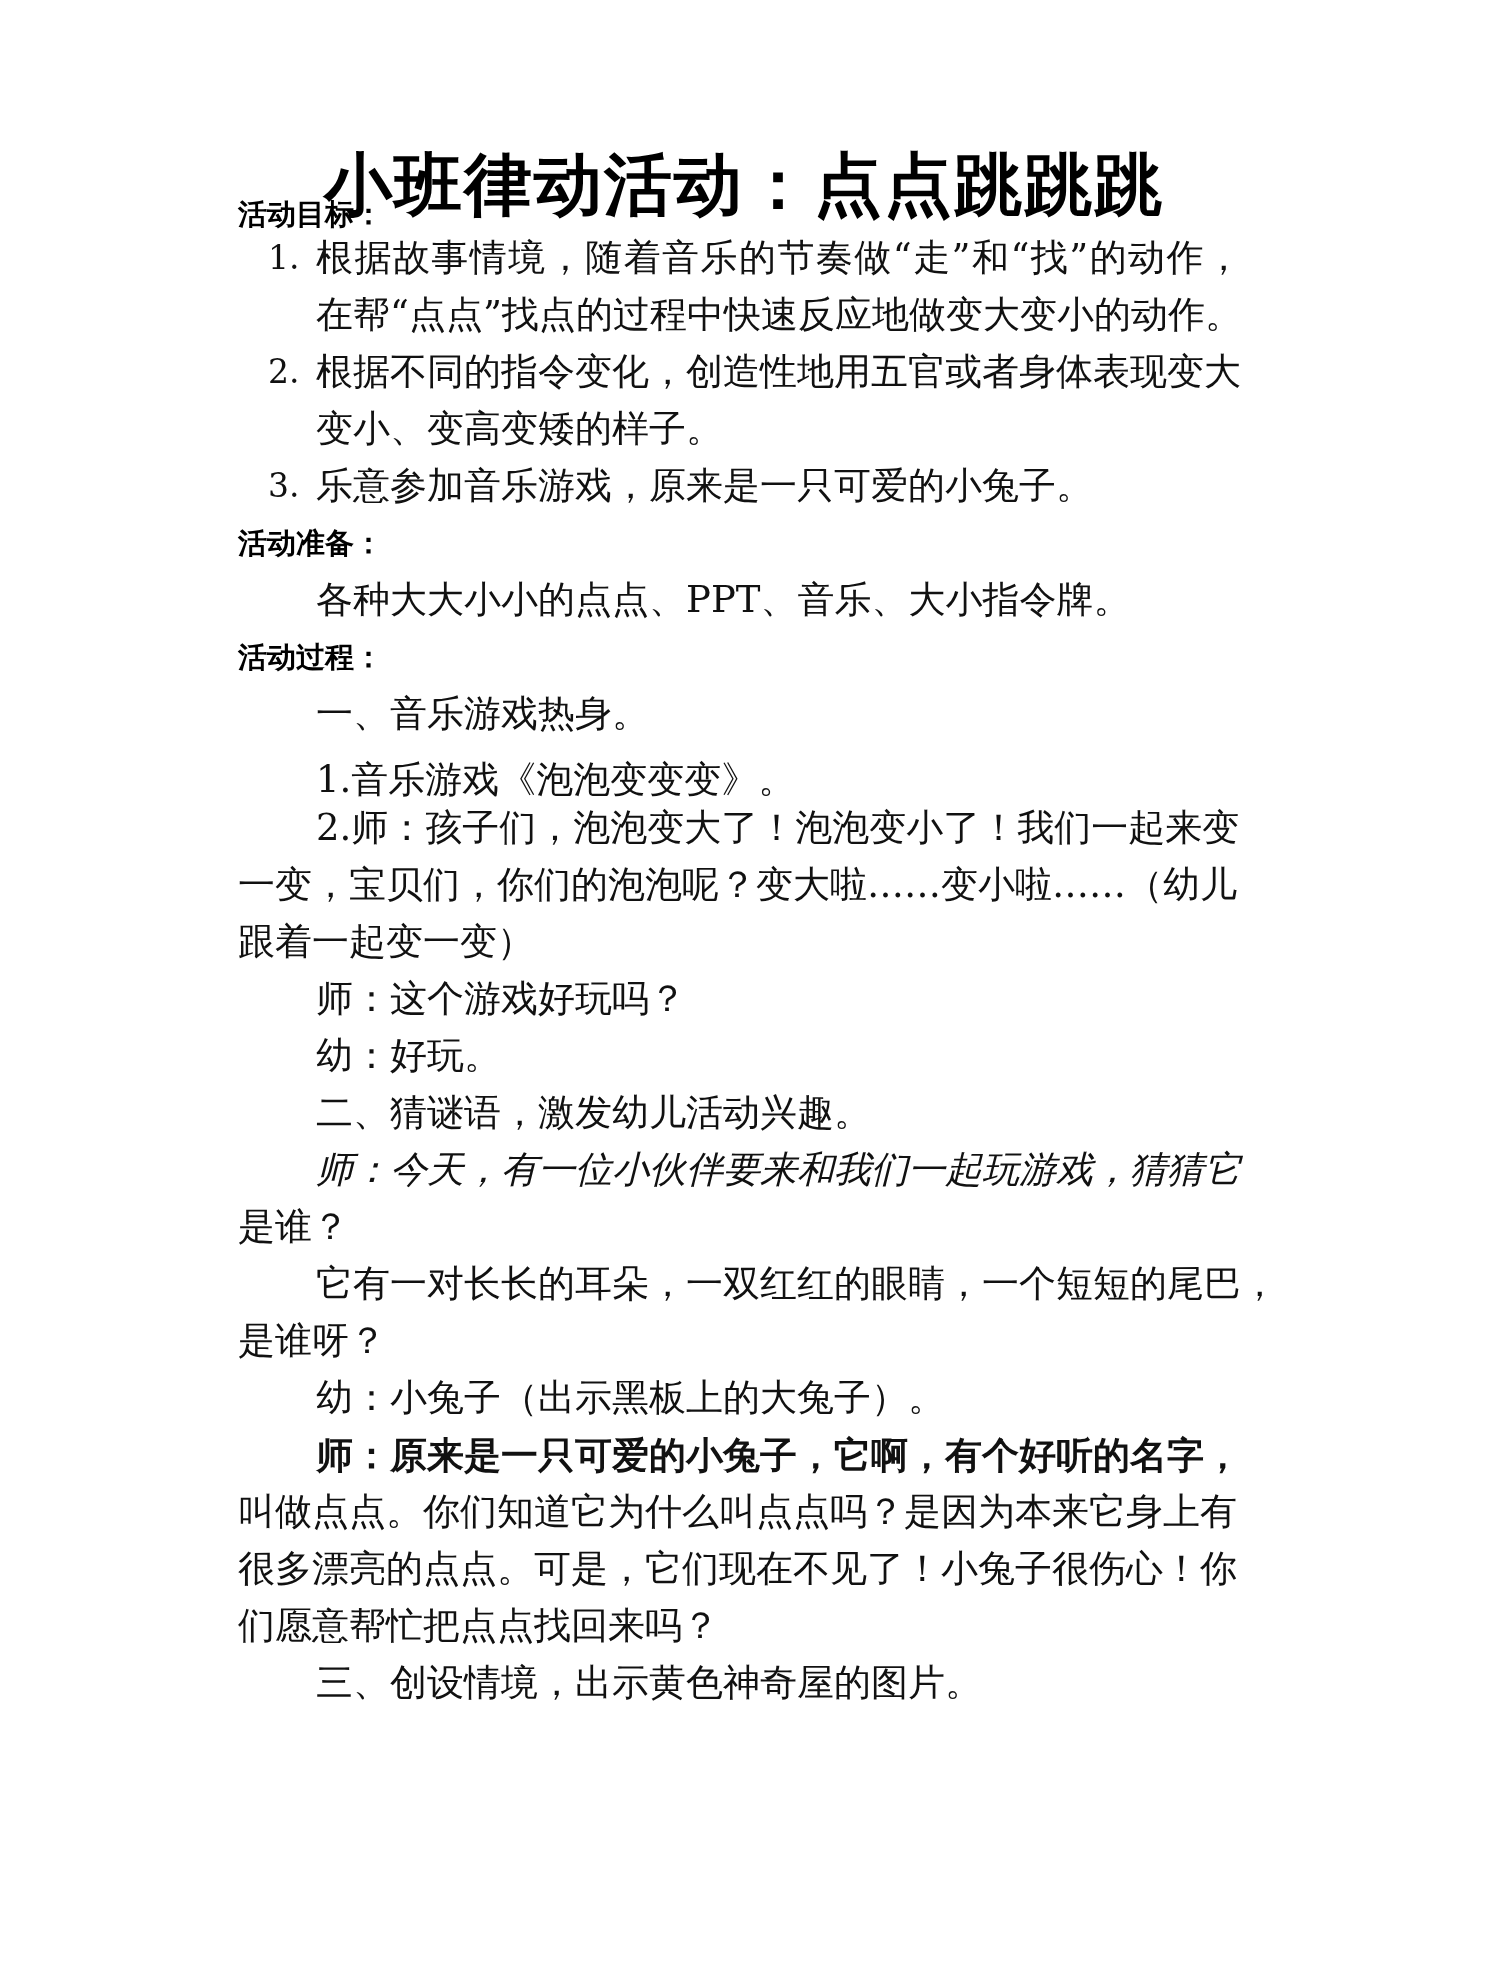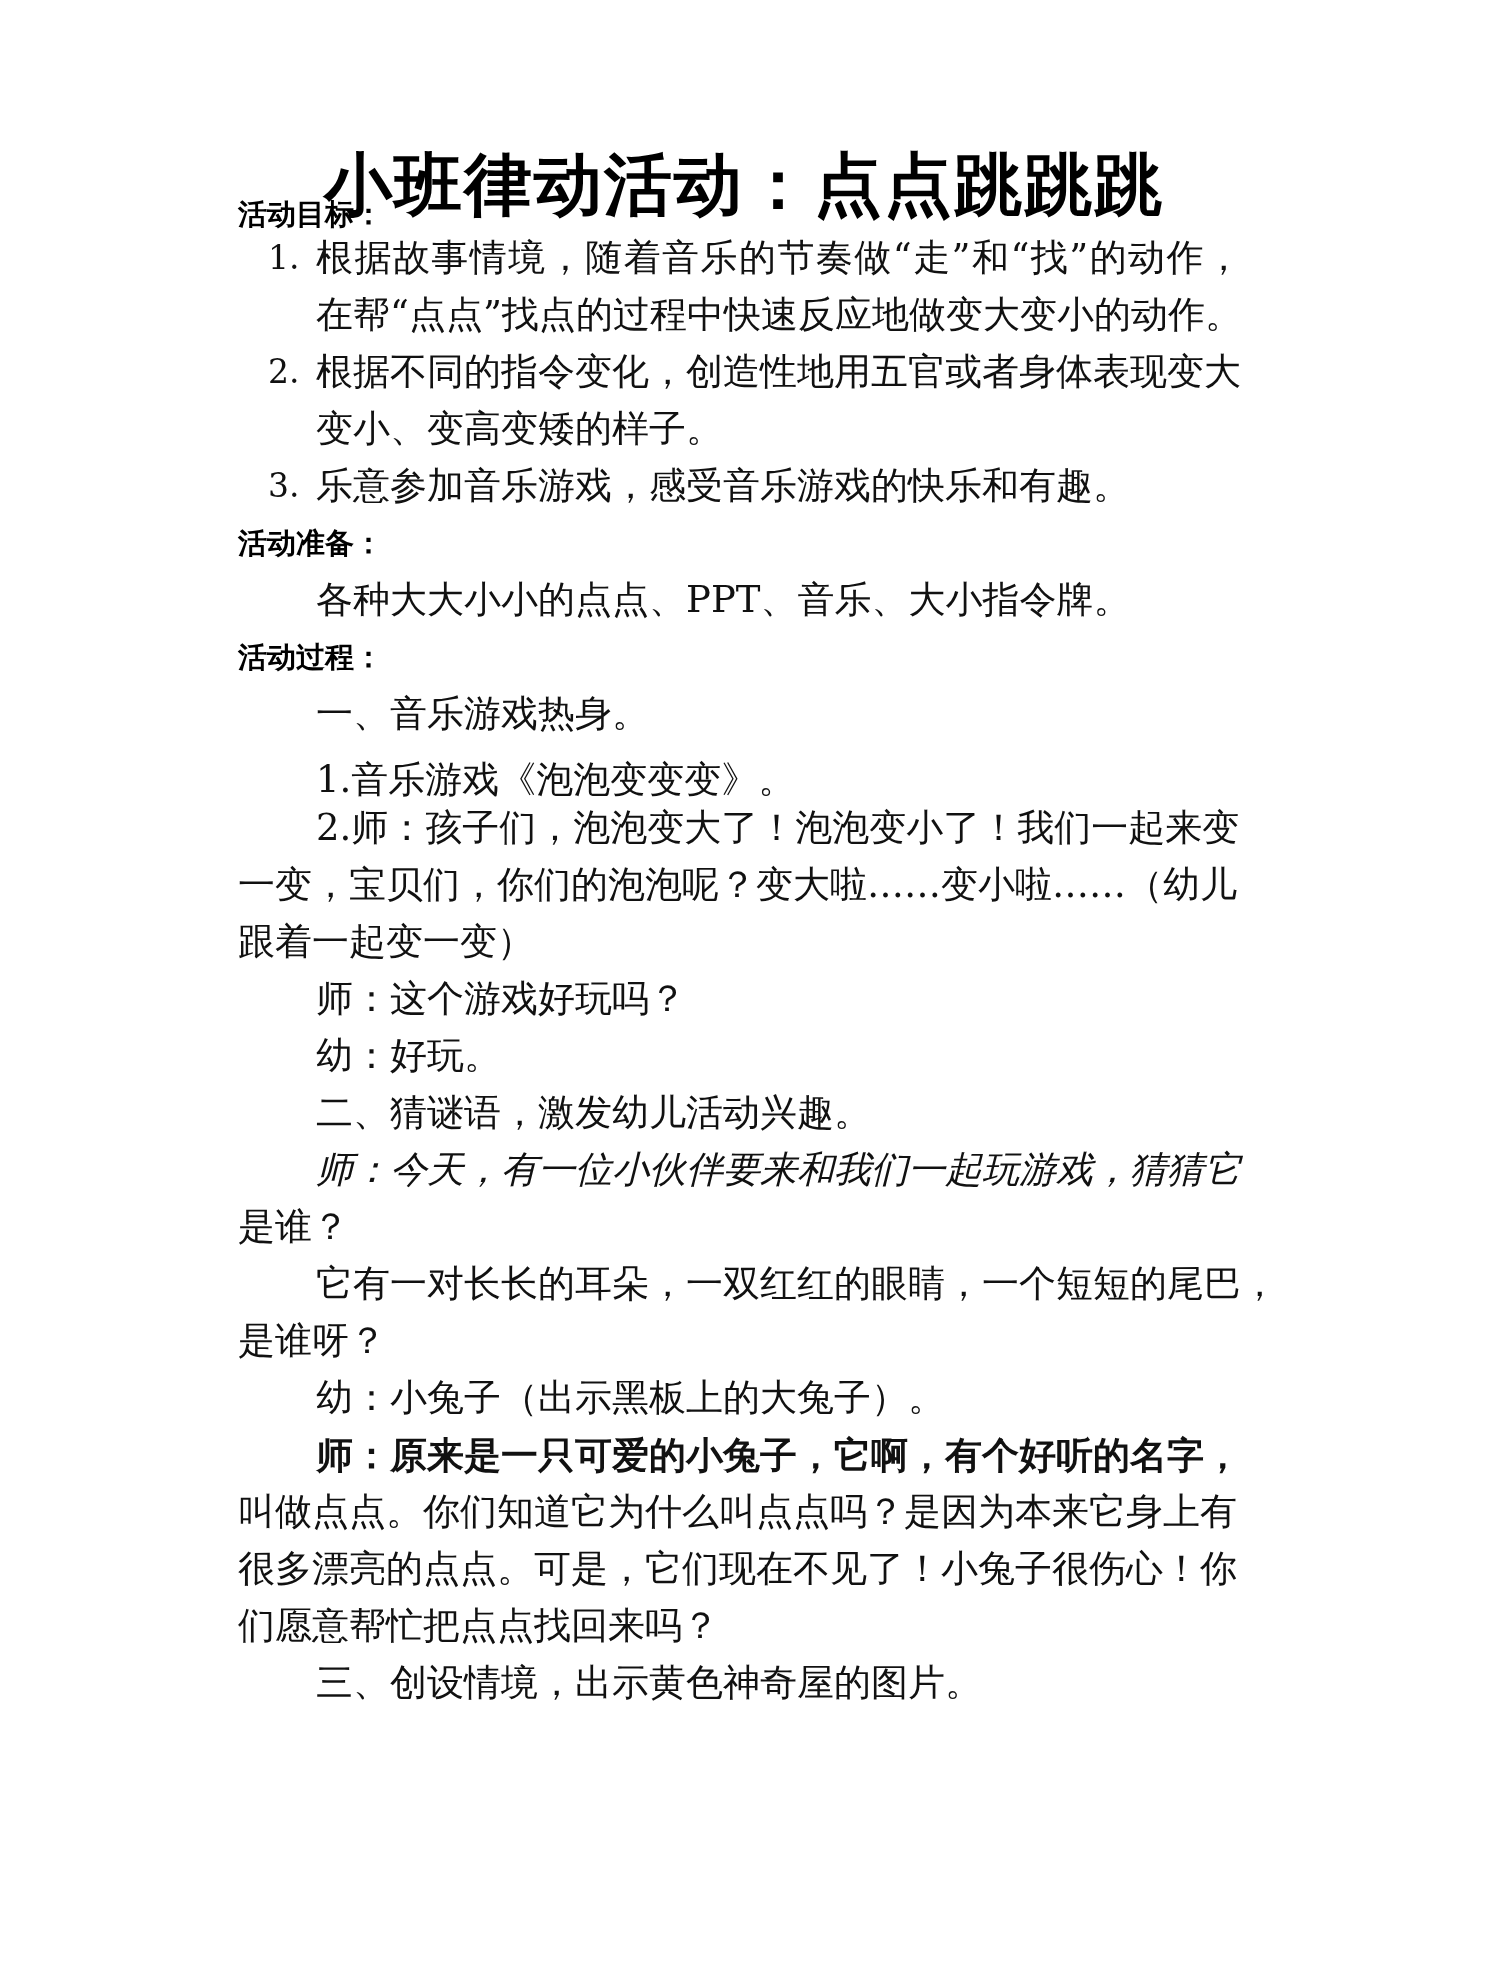--- a/index.html
+++ b/index.html
@@ -25,21 +25,21 @@
 
   <div class="num" style="left:268px; top:236px;">1.</div>
   <div class="line just" style="left:316px; top:236px; width:926px;">根据故事情境，随着音乐的节奏做“走”和“找”的动作，</div>
   <div class="line just" style="left:316px; top:293px; width:926px;">在帮“点点”找点的过程中快速反应地做变大变小的动作。</div>
 
   <div class="num" style="left:268px; top:350px;">2.</div>
   <div class="line just" style="left:316px; top:350px; width:918px;">根据不同的指令变化，创造性地用五官或者身体表现变大</div>
   <div class="line" style="left:316px; top:407px;">变小、变高变矮的样子。</div>
 
   <div class="num" style="left:268px; top:464px;">3.</div>
-  <div class="line" style="left:316px; top:464px;">乐意参加音乐游戏，感受音乐游戏的快乐和有趣。</div>
+  <div class="line" style="left:316px; top:464px;">乐意参加音乐游戏，原来是一只可爱的小兔子。</div>
 
   <div class="heading" style="top:521px;">活动准备：</div>
   <div class="line" style="left:316px; top:578px;">各种大大小小的点点、PPT、音乐、大小指令牌。</div>
 
   <div class="heading" style="top:635px;">活动过程：</div>
 
   <div class="line" style="left:316px; top:692px;">一、音乐游戏热身。</div>
   <div class="line" style="left:316px; top:758px;">1.音乐游戏《泡泡变变变》。</div>
   <div class="line just" style="left:316px; top:806px; width:918px;">2.师：孩子们，泡泡变大了！泡泡变小了！我们一起来变</div>
   <div class="line just" style="left:238px; top:863px; width:996px;">一变，宝贝们，你们的泡泡呢？变大啦……变小啦……（幼儿</div>

